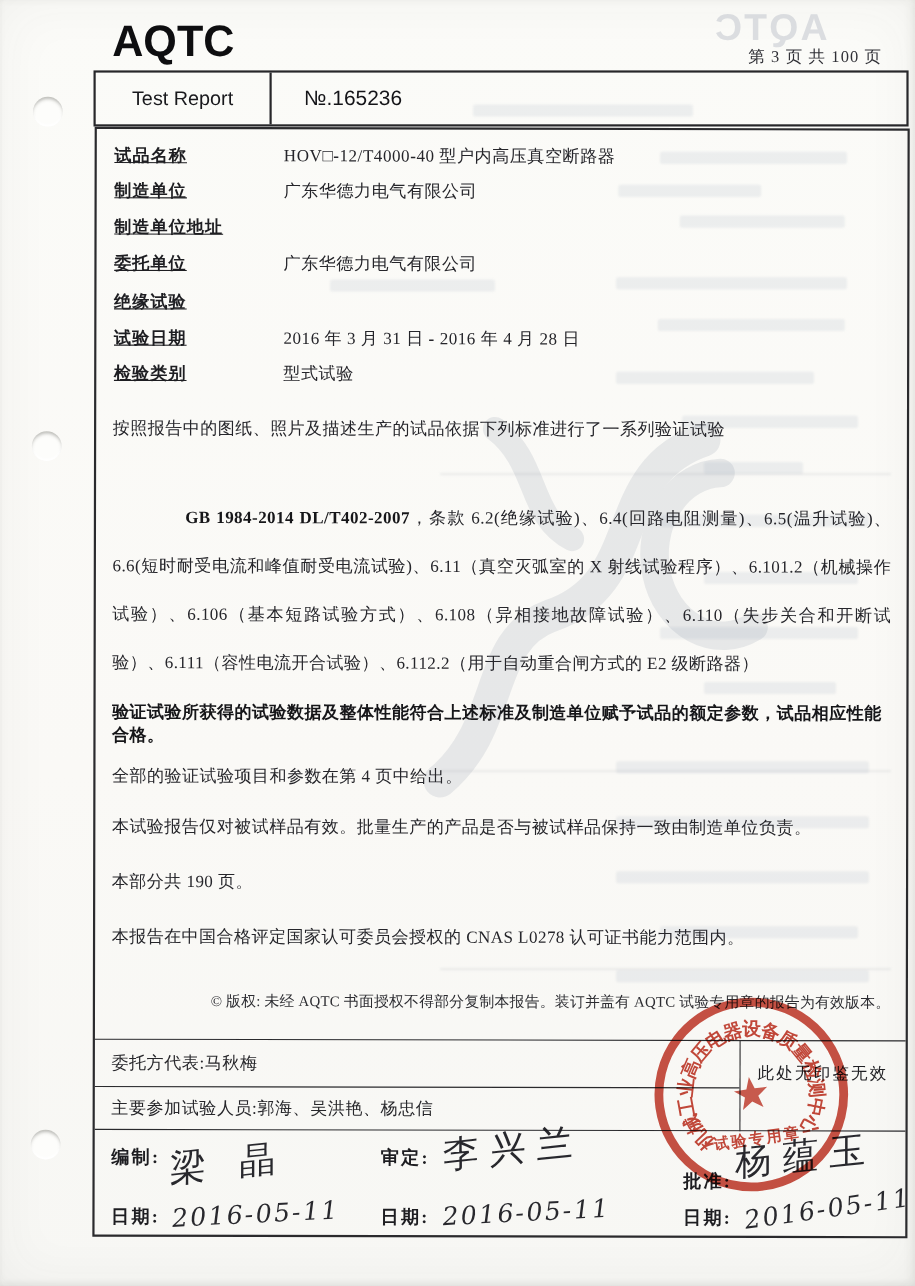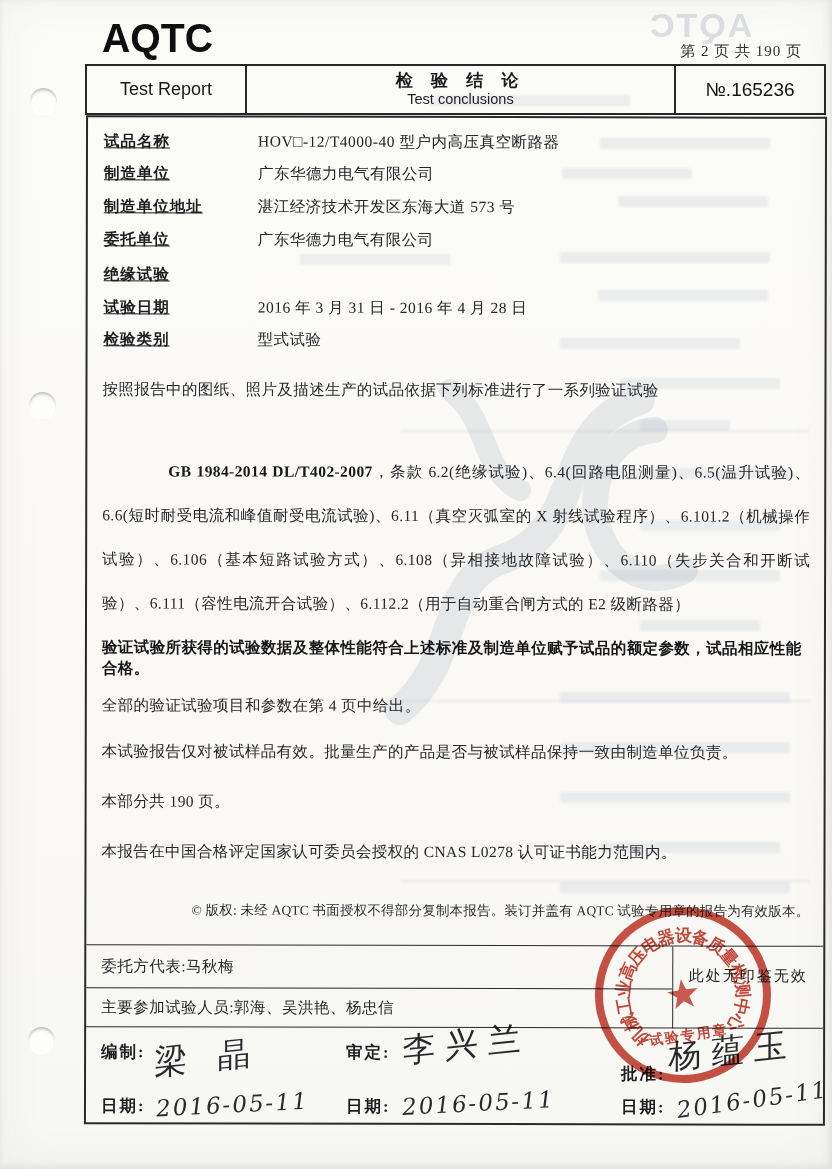--- a/index.html
+++ b/index.html
@@ -89,39 +89,34 @@
   <div class="ghost thin" style="left:400px;top:430px;width:410px;"></div>
   <div class="ghost thin" style="left:400px;top:700px;width:410px;"></div>
   <div class="ghost thin" style="left:400px;top:880px;width:410px;"></div>
 
   <div class="abs hole" style="left:30px;top:88px;"></div>
   <div class="abs hole" style="left:29px;top:392px;"></div>
   <div class="abs hole" style="left:28px;top:1027px;"></div>
 
   <div class="abs ghost-logo">AQTC</div>
   <div class="abs logo">AQTC</div>
-  <div class="abs page-info">第 2 页 共 190 页</div>
+  <div class="abs page-info">第 3 页 共 100 页</div>
 
   <div class="abs hdr">
     <div class="hdr-cell hdr-left">Test Report</div>
-    <div class="hdr-cell hdr-mid">
-      <div class="hdr-title-cn">检 验 结 论</div>
-      <div class="hdr-title-en">Test conclusions</div>
-    </div>
     <div class="hdr-cell hdr-right">№.165236</div>
   </div>
 
   <div class="abs main-box">
 
     <div class="abs field-label" style="top:14px;">试品名称</div>
     <div class="abs field-value" style="top:14px;">HOV□-12/T4000-40 型户内高压真空断路器</div>
     <div class="abs field-label" style="top:46px;">制造单位</div>
     <div class="abs field-value" style="top:46px;">广东华德力电气有限公司</div>
     <div class="abs field-label" style="top:79px;">制造单位地址</div>
-    <div class="abs field-value" style="top:79px;">湛江经济技术开发区东海大道 573 号</div>
     <div class="abs field-label" style="top:112px;">委托单位</div>
     <div class="abs field-value" style="top:112px;">广东华德力电气有限公司</div>
     <div class="abs field-label" style="top:147px;">绝缘试验</div>
     <div class="abs field-label" style="top:180px;">试验日期</div>
     <div class="abs field-value" style="top:180px;">2016 年 3 月 31 日 - 2016 年 4 月 28 日</div>
     <div class="abs field-label" style="top:212px;">检验类别</div>
     <div class="abs field-value" style="top:212px;">型式试验</div>
 
     <div class="abs para" style="top:262px;">按照报告中的图纸、照片及描述生产的试品依据下列标准进行了一系列验证试验</div>
     <div class="abs para gb" style="top:332px;"><b class="bold">GB 1984-2014 DL/T402-2007</b><span>，条款 6.2(绝缘试验)、6.4(回路电阻测量)、6.5(温升试验)、6.6(短时耐受电流和峰值耐受电流试验)、6.11（真空灭弧室的 X 射线试验程序）、6.101.2（机械操作试验）、6.106（基本短路试验方式）、6.108（异相接地故障试验）、6.110（失步关合和开断试验）、6.111（容性电流开合试验）、6.112.2（用于自动重合闸方式的 E2 级断路器）</span></div>

